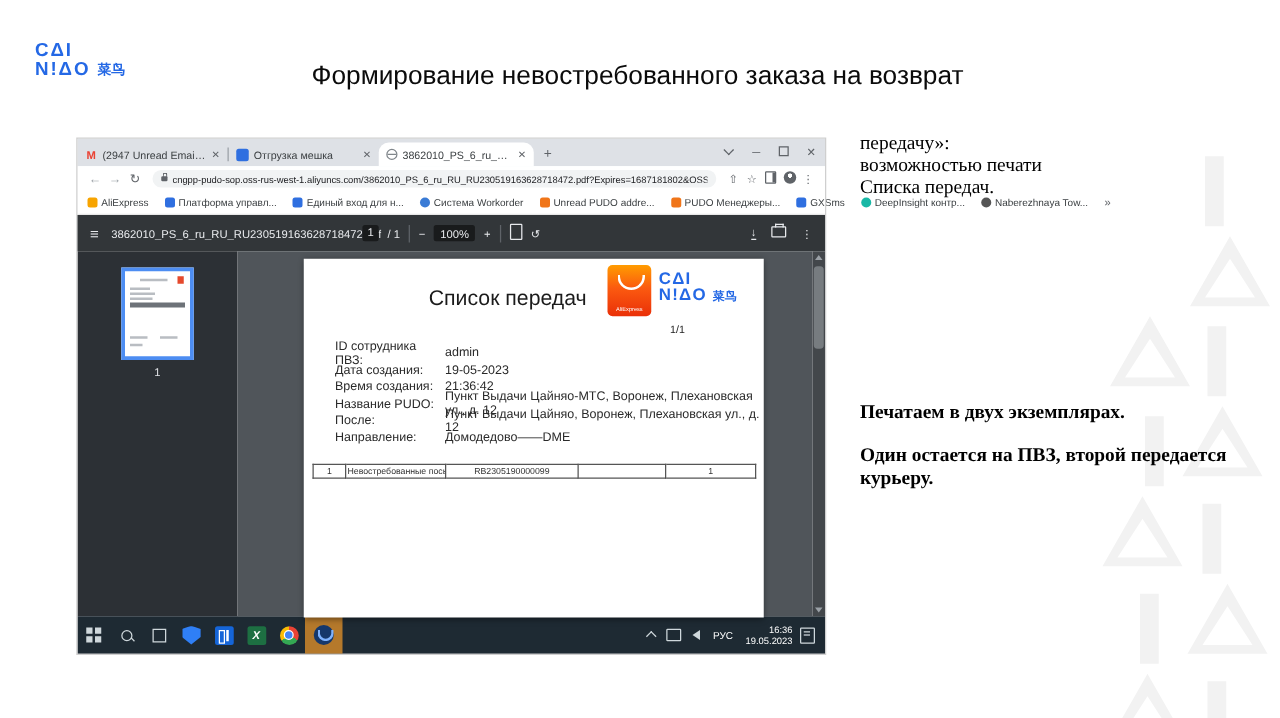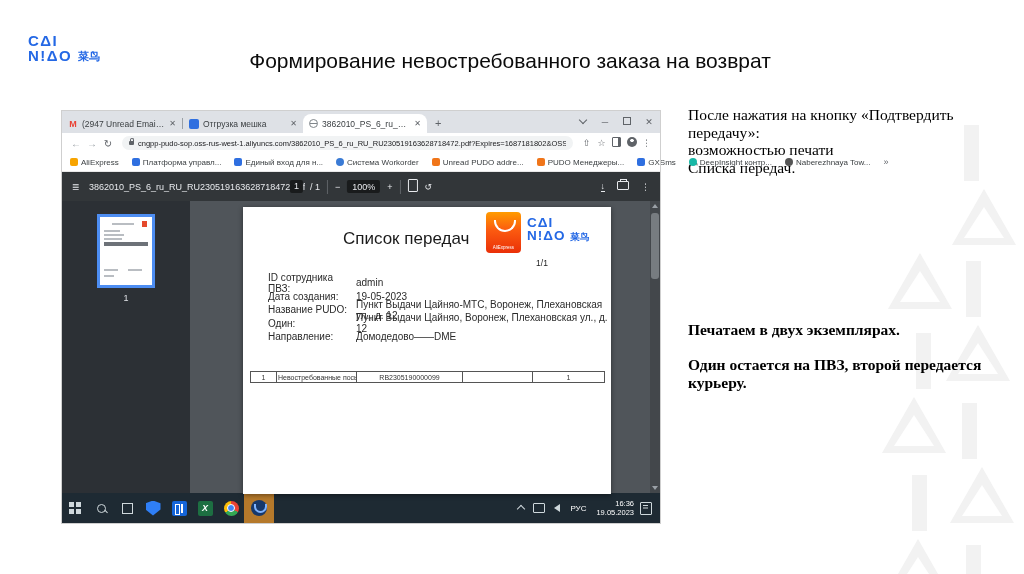--- a/index.html
+++ b/index.html
@@ -177,21 +177,20 @@
       <path d="M60 286 L92 342 L28 342 Z M60 304 L80 335 L40 335 Z"></path>
       <rect x="108" y="292" width="15" height="56"></rect>
       <path d="M128 356 L160 412 L96 412 Z M128 374 L148 405 L108 405 Z"></path>
       <rect x="58" y="364" width="15" height="56"></rect>
       <path d="M64 428 L96 484 L32 484 Z M64 446 L84 477 L44 477 Z"></path>
       <rect x="112" y="434" width="15" height="52"></rect>
     </g>
   </svg>
 
   <div class="note">
-    <div>После нажатия на кнопку «Подтвердить</div>
     <div>передачу»:</div>
     <div>возможностью печати</div>
     <div>Списка передач.</div>
   </div>
   <div class="note-bold">
     <p class="p1">Печатаем в двух экземплярах.</p>
     <p class="p2" style="margin:0">Один остается на ПВЗ, второй передается курьеру.</p>
   </div>
 
   <div class="win">
@@ -331,25 +330,29 @@
           <div class="fields">
             <div class="frow">
                 <span class="flabel">ID сотрудника ПВЗ:</span>
                 <span>admin</span>
               </div>
             <div class="frow">
                 <span class="flabel">Дата создания:</span>
                 <span>19-05-2023</span>
               </div>
             <div class="frow">
+                <span class="flabel">Время создания:</span>
+                <span>21:36:42</span>
+              </div>
+            <div class="frow">
                 <span class="flabel">Название PUDO:</span>
                 <span>Пункт Выдачи Цайняо-МТС, Воронеж, Плехановская ул., д. 12</span>
               </div>
             <div class="frow">
-                <span class="flabel">Один:</span>
+                <span class="flabel">После:</span>
                 <span>Пункт Выдачи Цайняо, Воронеж, Плехановская ул., д. 12</span>
               </div>
             <div class="frow">
                 <span class="flabel">Направление:</span>
                 <span>Домодедово——DME</span>
               </div>
           </div>
 
           <table class="doc-table">
             <colgroup>

